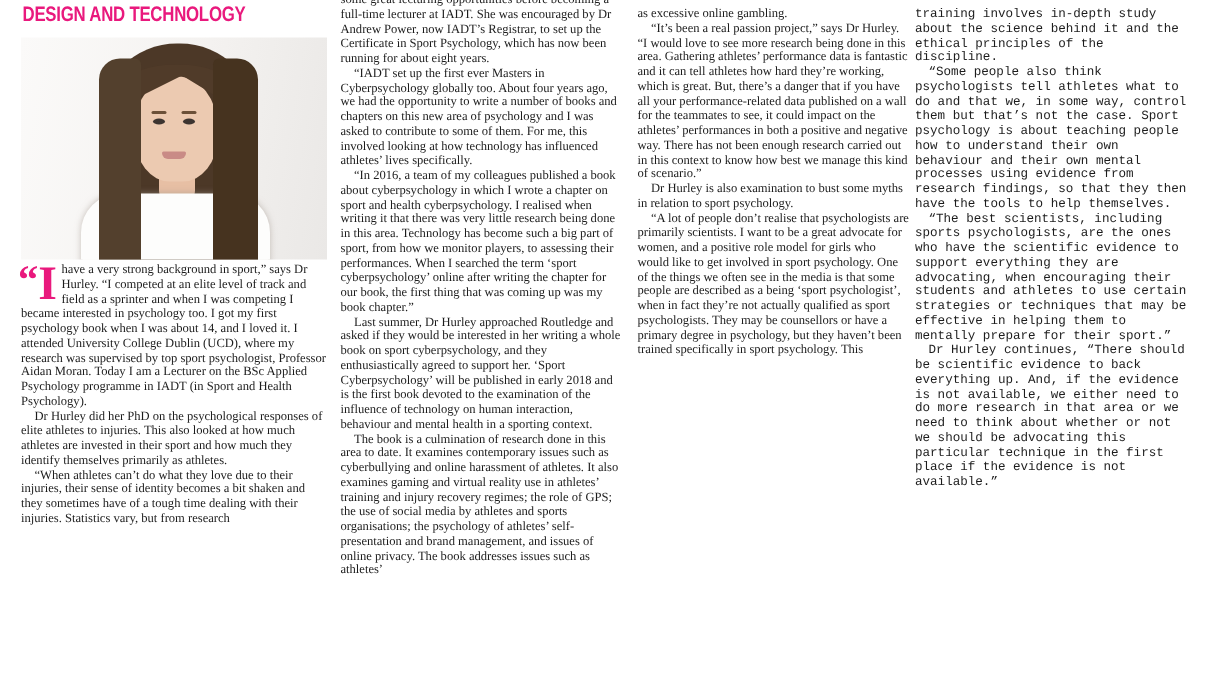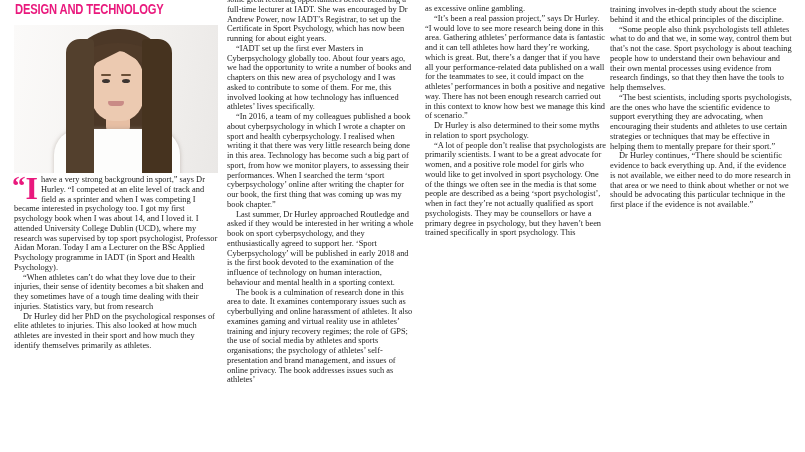--- a/index.html
+++ b/index.html
@@ -53,21 +53,21 @@
   .brow.l{left:87px;} .brow.r{left:107px;}
   .mouth{position:absolute;left:94px;top:76px;width:16px;height:5px;background:#c98b86;border-radius:2px 2px 8px 8px;}
   .col{
     position:absolute;font-size:8.4px;line-height:9.75px;text-align:left;
   }
   .col p{margin:0;}
   .col p.indent{text-indent:9px;}
   .col1{left:14px;top:175px;width:205px;}
   .col2{left:227px;top:-5px;width:187px;}
   .col3{left:425px;top:4px;width:181px;}
-  .col4{left:610px;top:5px;width:183px;}
+  .col4{left:610px;top:5px;width:183px;font-family:Liberation Mono, monospace;}
   .quote-glyph{
     float:left;color:#e9197d;font-weight:bold;font-size:27px;line-height:20px;
     height:18px;margin:1px 2px 0 -2px;letter-spacing:-2px;
   }
   .drop-cap{
     float:left;color:#e9197d;font-weight:bold;font-size:32px;line-height:27px;
     height:28px;margin:0 3px 0 0;
   }
   .footer-note{
     margin-top:10px !important;font-style:italic;
@@ -90,36 +90,36 @@
   <div class="mouth"></div>
   <div class="fringe"></div>
   <div class="strand-left"></div>
   <div class="strand-right"></div>
 </div>
 
 <div class="col col1">
   <p>
     <span class="quote-glyph">“</span><span class="drop-cap">I</span><span>have a very strong background in sport,” says Dr Hurley. “I competed at an elite level of track and field as a sprinter and when I was competing I became interested in psychology too. I got my first psychology book when I was about 14, and I loved it. I attended University College Dublin (UCD), where my research was supervised by top sport psychologist, Professor Aidan Moran. Today I am a Lecturer on the BSc Applied Psychology programme in IADT (in Sport and Health Psychology).</span>
   </p>
+  <p class="indent">Dr Hurley did her PhD on the psychological responses of elite athletes to injuries. This also looked at how much athletes are invested in their sport and how much they identify themselves primarily as athletes.</p>
   <p class="indent">“When athletes can’t do what they love due to their injuries, their sense of identity becomes a bit shaken and they sometimes have of a tough time dealing with their injuries. Statistics vary, but from research</p>
-  <p class="indent">Dr Hurley did her PhD on the psychological responses of elite athletes to injuries. This also looked at how much athletes are invested in their sport and how much they identify themselves primarily as athletes.</p>
 </div>
 
 <div class="col col2">
   <p>some great lecturing opportunities before becoming a full-time lecturer at IADT. She was encouraged by Dr Andrew Power, now IADT’s Registrar, to set up the Certificate in Sport Psychology, which has now been running for about eight years.</p>
   <p class="indent">“IADT set up the first ever Masters in Cyberpsychology globally too. About four years ago, we had the opportunity to write a number of books and chapters on this new area of psychology and I was asked to contribute to some of them. For me, this involved looking at how technology has influenced athletes’ lives specifically.</p>
   <p class="indent">“In 2016, a team of my colleagues published a book about cyberpsychology in which I wrote a chapter on sport and health cyberpsychology. I realised when writing it that there was very little research being done in this area. Technology has become such a big part of sport, from how we monitor players, to assessing their performances. When I searched the term ‘sport cyberpsychology’ online after writing the chapter for our book, the first thing that was coming up was my book chapter.”</p>
   <p class="indent">Last summer, Dr Hurley approached Routledge and asked if they would be interested in her writing a whole book on sport cyberpsychology, and they enthusiastically agreed to support her. ‘Sport Cyberpsychology’ will be published in early 2018 and is the first book devoted to the examination of the influence of technology on human interaction, behaviour and mental health in a sporting context.</p>
   <p class="indent">The book is a culmination of research done in this area to date. It examines contemporary issues such as cyberbullying and online harassment of athletes. It also examines gaming and virtual reality use in athletes’ training and injury recovery regimes; the role of GPS; the use of social media by athletes and sports organisations; the psychology of athletes’ self-presentation and brand management, and issues of online privacy. The book addresses issues such as athletes’</p>
 </div>
 
 <div class="col col3">
   <p>as excessive online gambling.</p>
   <p class="indent">“It’s been a real passion project,” says Dr Hurley. “I would love to see more research being done in this area. Gathering athletes’ performance data is fantastic and it can tell athletes how hard they’re working, which is great. But, there’s a danger that if you have all your performance-related data published on a wall for the teammates to see, it could impact on the athletes’ performances in both a positive and negative way. There has not been enough research carried out in this context to know how best we manage this kind of scenario.”</p>
-  <p class="indent">Dr Hurley is also determined to their some myths in relation to sport psychology.</p>
+  <p class="indent">Dr Hurley is also examination to bust some myths in relation to sport psychology.</p>
   <p class="indent">“A lot of people don’t realise that psychologists are primarily scientists. I want to be a great advocate for women, and a positive role model for girls who would like to get involved in sport psychology. One of the things we often see in the media is that some people are described as a being ‘sport psychologist’, when in fact they’re not actually qualified as sport psychologists. They may be counsellors or have a primary degree in psychology, but they haven’t been trained specifically in sport psychology. This</p>
 </div>
 
 <div class="col col4">
   <p>training involves in-depth study about the science behind it and the ethical principles of the discipline.</p>
   <p class="indent">“Some people also think psychologists tell athletes what to do and that we, in some way, control them but that’s not the case. Sport psychology is about teaching people how to understand their own behaviour and their own mental processes using evidence from research findings, so that they then have the tools to help themselves.</p>
   <p class="indent">“The best scientists, including sports psychologists, are the ones who have the scientific evidence to support everything they are advocating, when encouraging their students and athletes to use certain strategies or techniques that may be effective in helping them to mentally prepare for their sport.”</p>
   <p class="indent">Dr Hurley continues, “There should be scientific evidence to back everything up. And, if the evidence is not available, we either need to do more research in that area or we need to think about whether or not we should be advocating this particular technique in the first place if the evidence is not available.”</p>
 </div>
 

